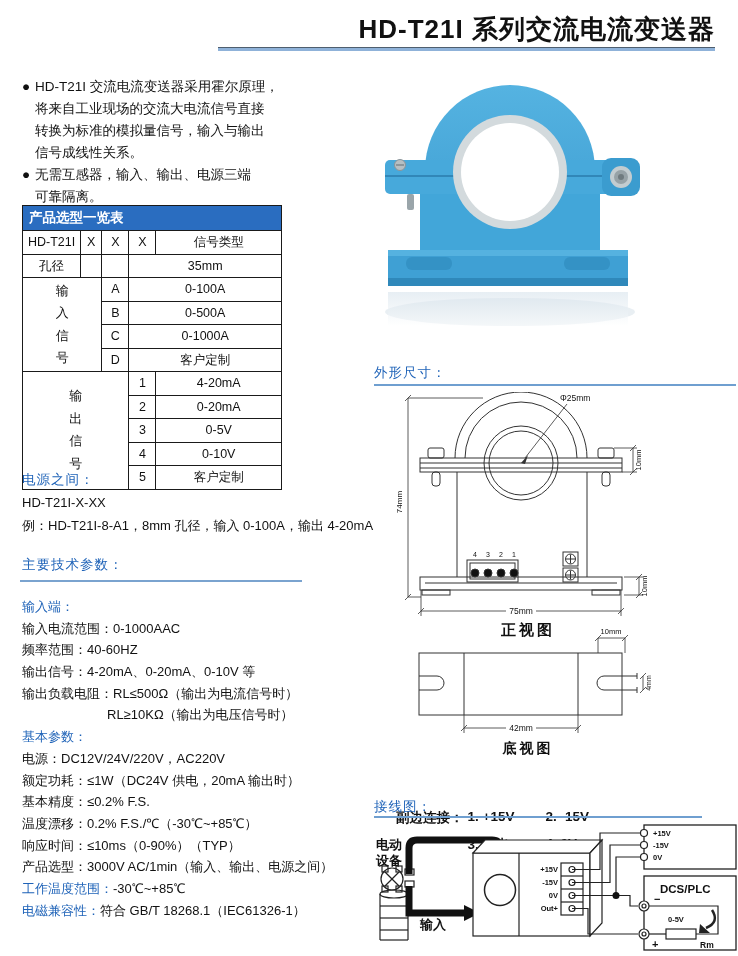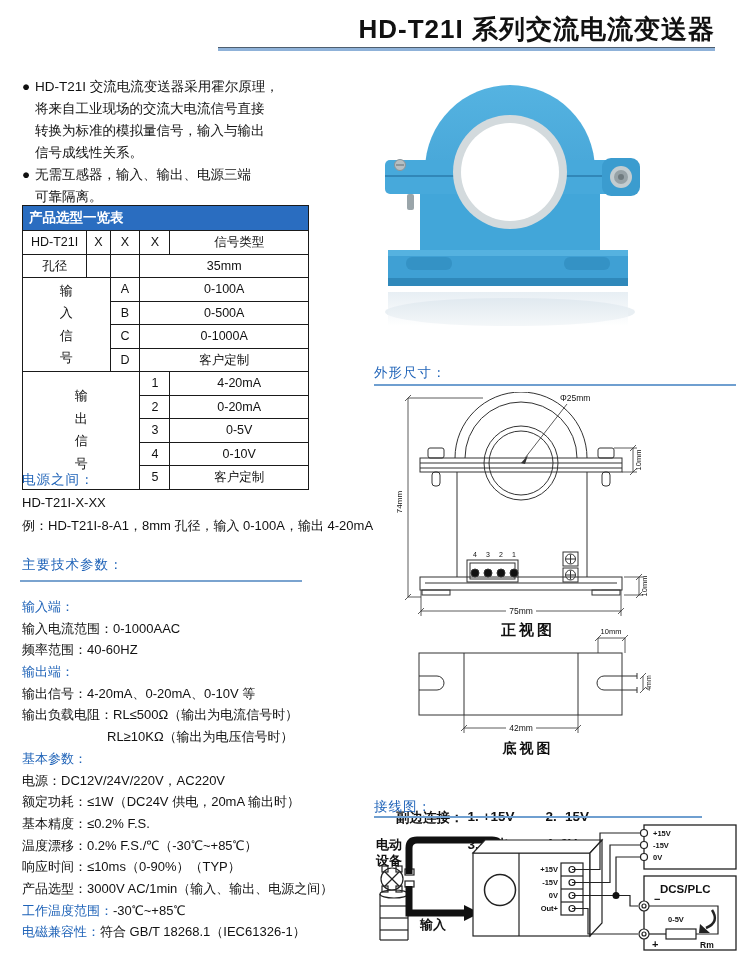--- a/index.html
+++ b/index.html
@@ -10,21 +10,21 @@
   #title{left:218px;top:12px;width:497px;text-align:right;font-size:26px;font-weight:bold;
          color:#111;letter-spacing:1px;white-space:nowrap;}
   #title-rule{left:218px;top:47px;width:497px;height:3px;background:#8fb2d9;border-top:1px solid #4e5e6e;}
   
   #intro{left:22px;top:76px;width:352px;font-size:13.5px;line-height:22px;}
   .bullet{display:flex;}
   .bullet .dot{width:13px;flex:0 0 13px;}
   .bullet .btxt{white-space:pre-line;}
   
   #sel-table{left:22px;top:205px;}
-  table{border-collapse:collapse;table-layout:fixed;width:287px;border-radius:29px;}
+  table{border-collapse:collapse;table-layout:fixed;width:260px;border-radius:29px;}
   td{border:1px solid #1a1a1a;text-align:center;font-size:12.5px;height:22.5px;padding:0;
      line-height:22.5px;overflow:hidden;}
   td.thead{background:#2a6dc0;color:#fff;font-weight:bold;text-align:left;padding-left:6px;
            font-size:13.5px;height:24px;}
   td.vlabel{white-space:pre-line;line-height:22.5px;font-size:13px;}
   
   .blue-head{color:#1f63b8;font-size:13.5px;letter-spacing:1px;white-space:nowrap;}
   #ordering-heading{left:22px;top:471px;}
   #ordering-model{left:22px;top:495px;font-size:13px;}
   #ordering-example{left:22px;top:517px;font-size:13px;white-space:nowrap;}
@@ -183,21 +183,20 @@
   <div class="abs blue-head" id="ordering-heading">电源之间：</div>
   <div class="abs" id="ordering-model">HD-T21I-X-XX</div>
   <div class="abs" id="ordering-example">例：HD-T21I-8-A1，8mm 孔径，输入 0-100A，输出 4-20mA</div>
 
   <div class="abs blue-head" id="specs-heading">主要技术参数：</div>
   <div class="abs" id="specs-rule"></div>
   <div class="abs" id="spec-lines">
     <div class="spec-line"><span class="lbl">输入端：</span><span></span></div>
     <div class="spec-line"><span class="lbl"></span><span>输入电流范围：0-1000AAC</span></div>
     <div class="spec-line"><span class="lbl"></span><span>频率范围：40-60HZ</span></div>
-    <div class="spec-line"><span class="lbl">输出端：</span><span></span></div>
     <div class="spec-line"><span class="lbl"></span><span>输出信号：4-20mA、0-20mA、0-10V 等</span></div>
     <div class="spec-line"><span class="lbl"></span><span>输出负载电阻：RL≤500Ω（输出为电流信号时）</span></div>
     <div class="spec-line indent"><span class="lbl"></span><span>RL≥10KΩ（输出为电压信号时）</span></div>
     <div class="spec-line"><span class="lbl">基本参数：</span><span></span></div>
     <div class="spec-line"><span class="lbl"></span><span>电源：DC12V/24V/220V，AC220V</span></div>
     <div class="spec-line"><span class="lbl"></span><span>额定功耗：≤1W（DC24V 供电，20mA 输出时）</span></div>
     <div class="spec-line"><span class="lbl"></span><span>基本精度：≤0.2% F.S.</span></div>
     <div class="spec-line"><span class="lbl"></span><span>温度漂移：0.2% F.S./℃（-30℃~+85℃）</span></div>
     <div class="spec-line"><span class="lbl"></span><span>响应时间：≤10ms（0-90%）（TYP）</span></div>
     <div class="spec-line"><span class="lbl"></span><span>产品选型：3000V AC/1min（输入、输出、电源之间）</span></div>

